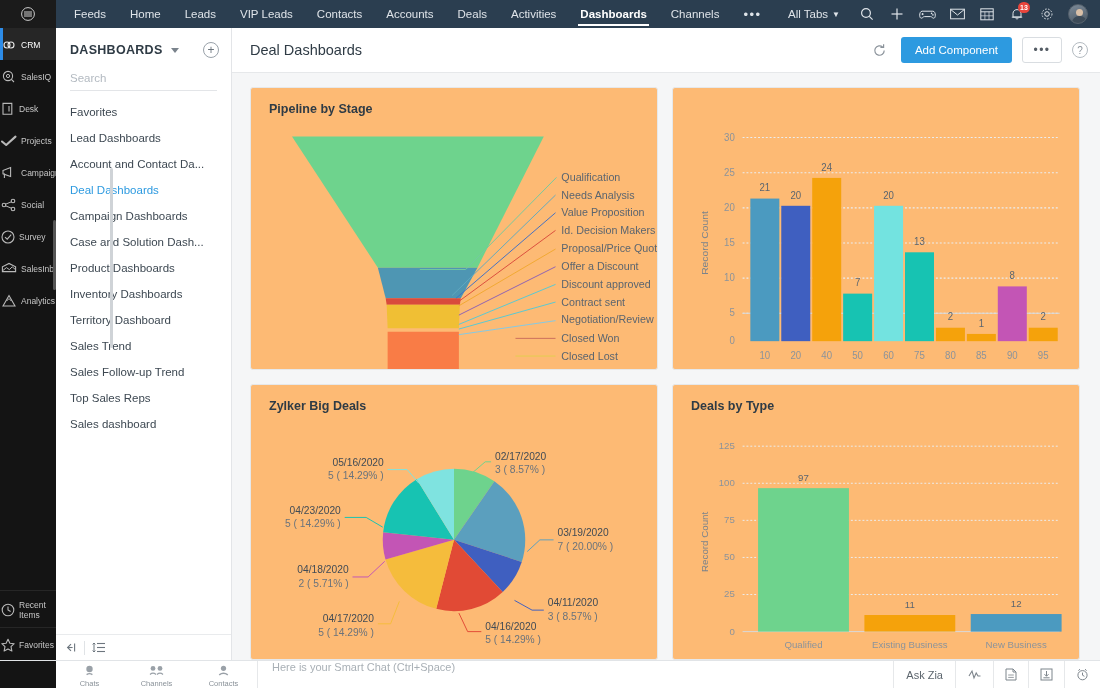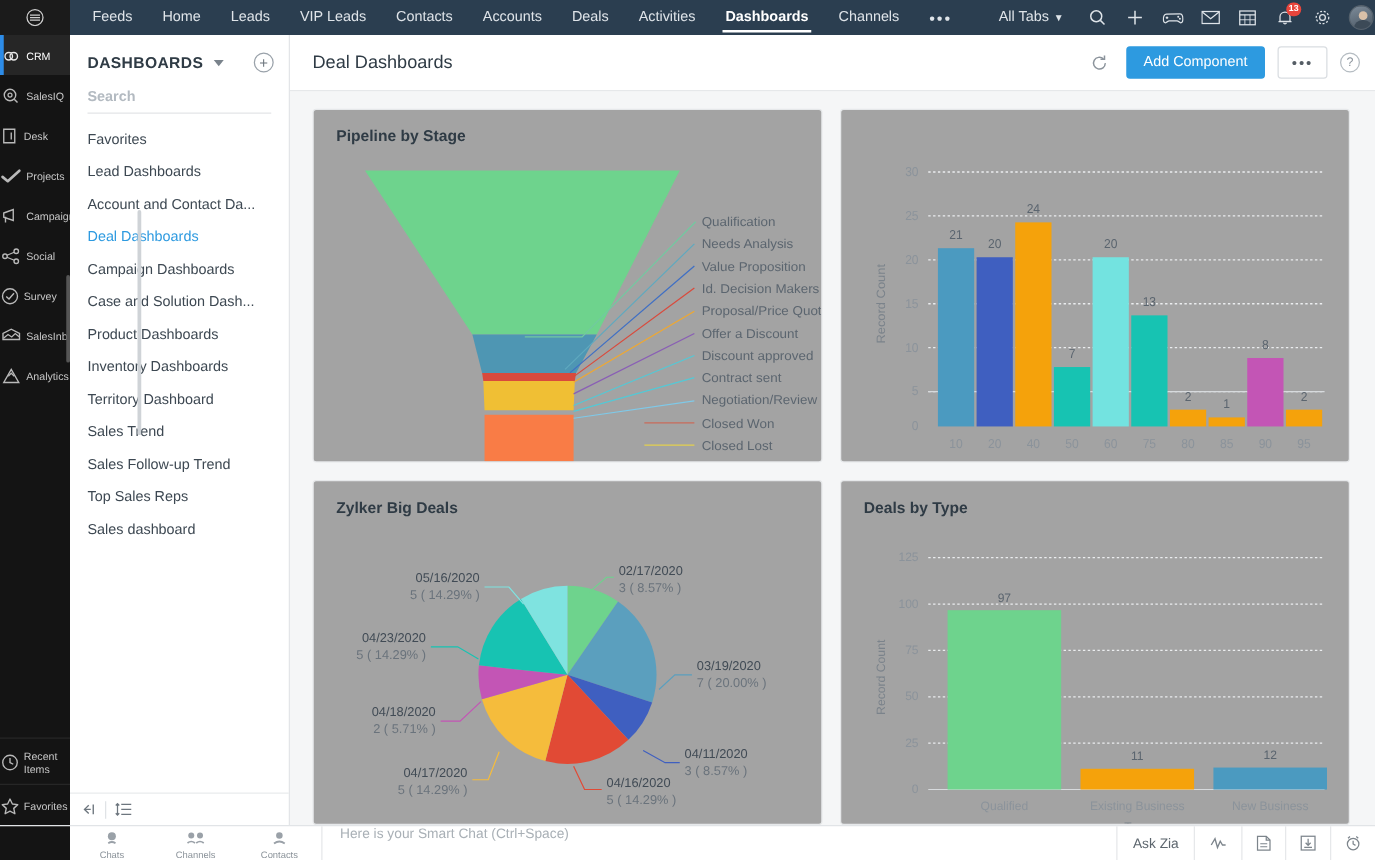--- a/index.html
+++ b/index.html
@@ -25,21 +25,21 @@
     display: flex; align-items: center; padding: 0 12px; color: #dfe4e9;
     font-size: 11.5px; cursor: pointer; position: relative; white-space: nowrap;
   }
   .nav-item.active { color: #ffffff; font-weight: bold; }
   .nav-item.active::after {
     content: ""; position: absolute; left: 10px; right: 10px; bottom: 2px;
     height: 2px; background: #ffffff;
   }
   .nav-dots { display:flex; align-items:center; padding: 0 12px; color:#dfe4e9; cursor:pointer;
     letter-spacing:1.5px; font-size: 13px; }
-  .nav-right { margin-left: auto; display: flex; align-items: center; padding-right: 1px; }
+  .nav-right { margin-left: auto; display: flex; align-items: center; padding-right: 12px; }
   .alltabs { color: #dfe4e9; font-size: 11.5px; display:flex; align-items:center; gap:4px;
     padding: 0 12px; cursor: pointer; }
   .nav-icon { width: 30px; height: 28px; display:flex; align-items:center; justify-content:center;
     cursor:pointer; position: relative; }
   .nav-icon svg { display:block; }
   .badge {
     position: absolute; top: 2px; right: 2px; background: #e8453c; color:#fff;
     font-size: 7px; border-radius: 8px; min-width: 12px; height: 11px;
     display:flex; align-items:center; justify-content:center; padding: 0 2px; font-weight: bold;
   }
@@ -86,21 +86,20 @@
   .plus-circle {
     width: 16px; height: 16px; border-radius:50%; border:1px solid #9aa2aa; color:#6d767e;
     display:flex;align-items:center;justify-content:center;font-size:12px;line-height:1; cursor:pointer;
     margin-left:auto;
   }
   .search-wrap { padding: 0 14px 0 14px; }
   .search-input {
     width: 100%; border: none; border-bottom: 1px solid #e3e5e8; outline: none;
     font-size: 11.5px; color: #3a4450; padding: 4px 0 6px; font-family: inherit;
     background: transparent;
-    font-weight: bold;
   }
   .search-input::placeholder { color: #b3bac1; }
   .dash-list { padding-top: 8px; overflow: hidden; }
   .dash-item {
     padding: 7px 14px; font-size: 11.5px; color: #3d4852; cursor: pointer;
     white-space: nowrap; overflow: hidden; text-overflow: ellipsis;
   }
   .dash-item.active { color: #2d9ae0; }
   .panel-foot {
     margin-top: auto; height: 26px; border-top: 1px solid #e9ebed; display: flex;
@@ -132,21 +131,21 @@
     width:16px;height:16px;border-radius:50%;border:1px solid #b5bcc2;color:#8b939b;
     display:flex;align-items:center;justify-content:center;font-size:10px;cursor:pointer;
   }
 
   
   .grid {
     flex:1 1 auto; display:grid; grid-template-columns: 1fr 1fr; gap: 14px;
     padding: 14px 20px 0 18px; min-height:0; overflow:hidden;
   }
   .card {
-    background:#a3a3a3; border:1px solid #e6e8ea; border-radius:3px; position:relative;
+    background:#fdba74; border:1px solid #e6e8ea; border-radius:3px; position:relative;
     display:flex; flex-direction:column; overflow:hidden;
   }
   .card-title {
     font-size: 12.5px; font-weight: bold; color:#2f3b45; padding: 14px 0 0 18px;
     display:flex; align-items:center; gap:8px;
   }
   .card-body { flex:1 1 auto; position:relative; min-height:0; }
   .card-body svg { display:block; width:100%; height:100%; }
 
   

